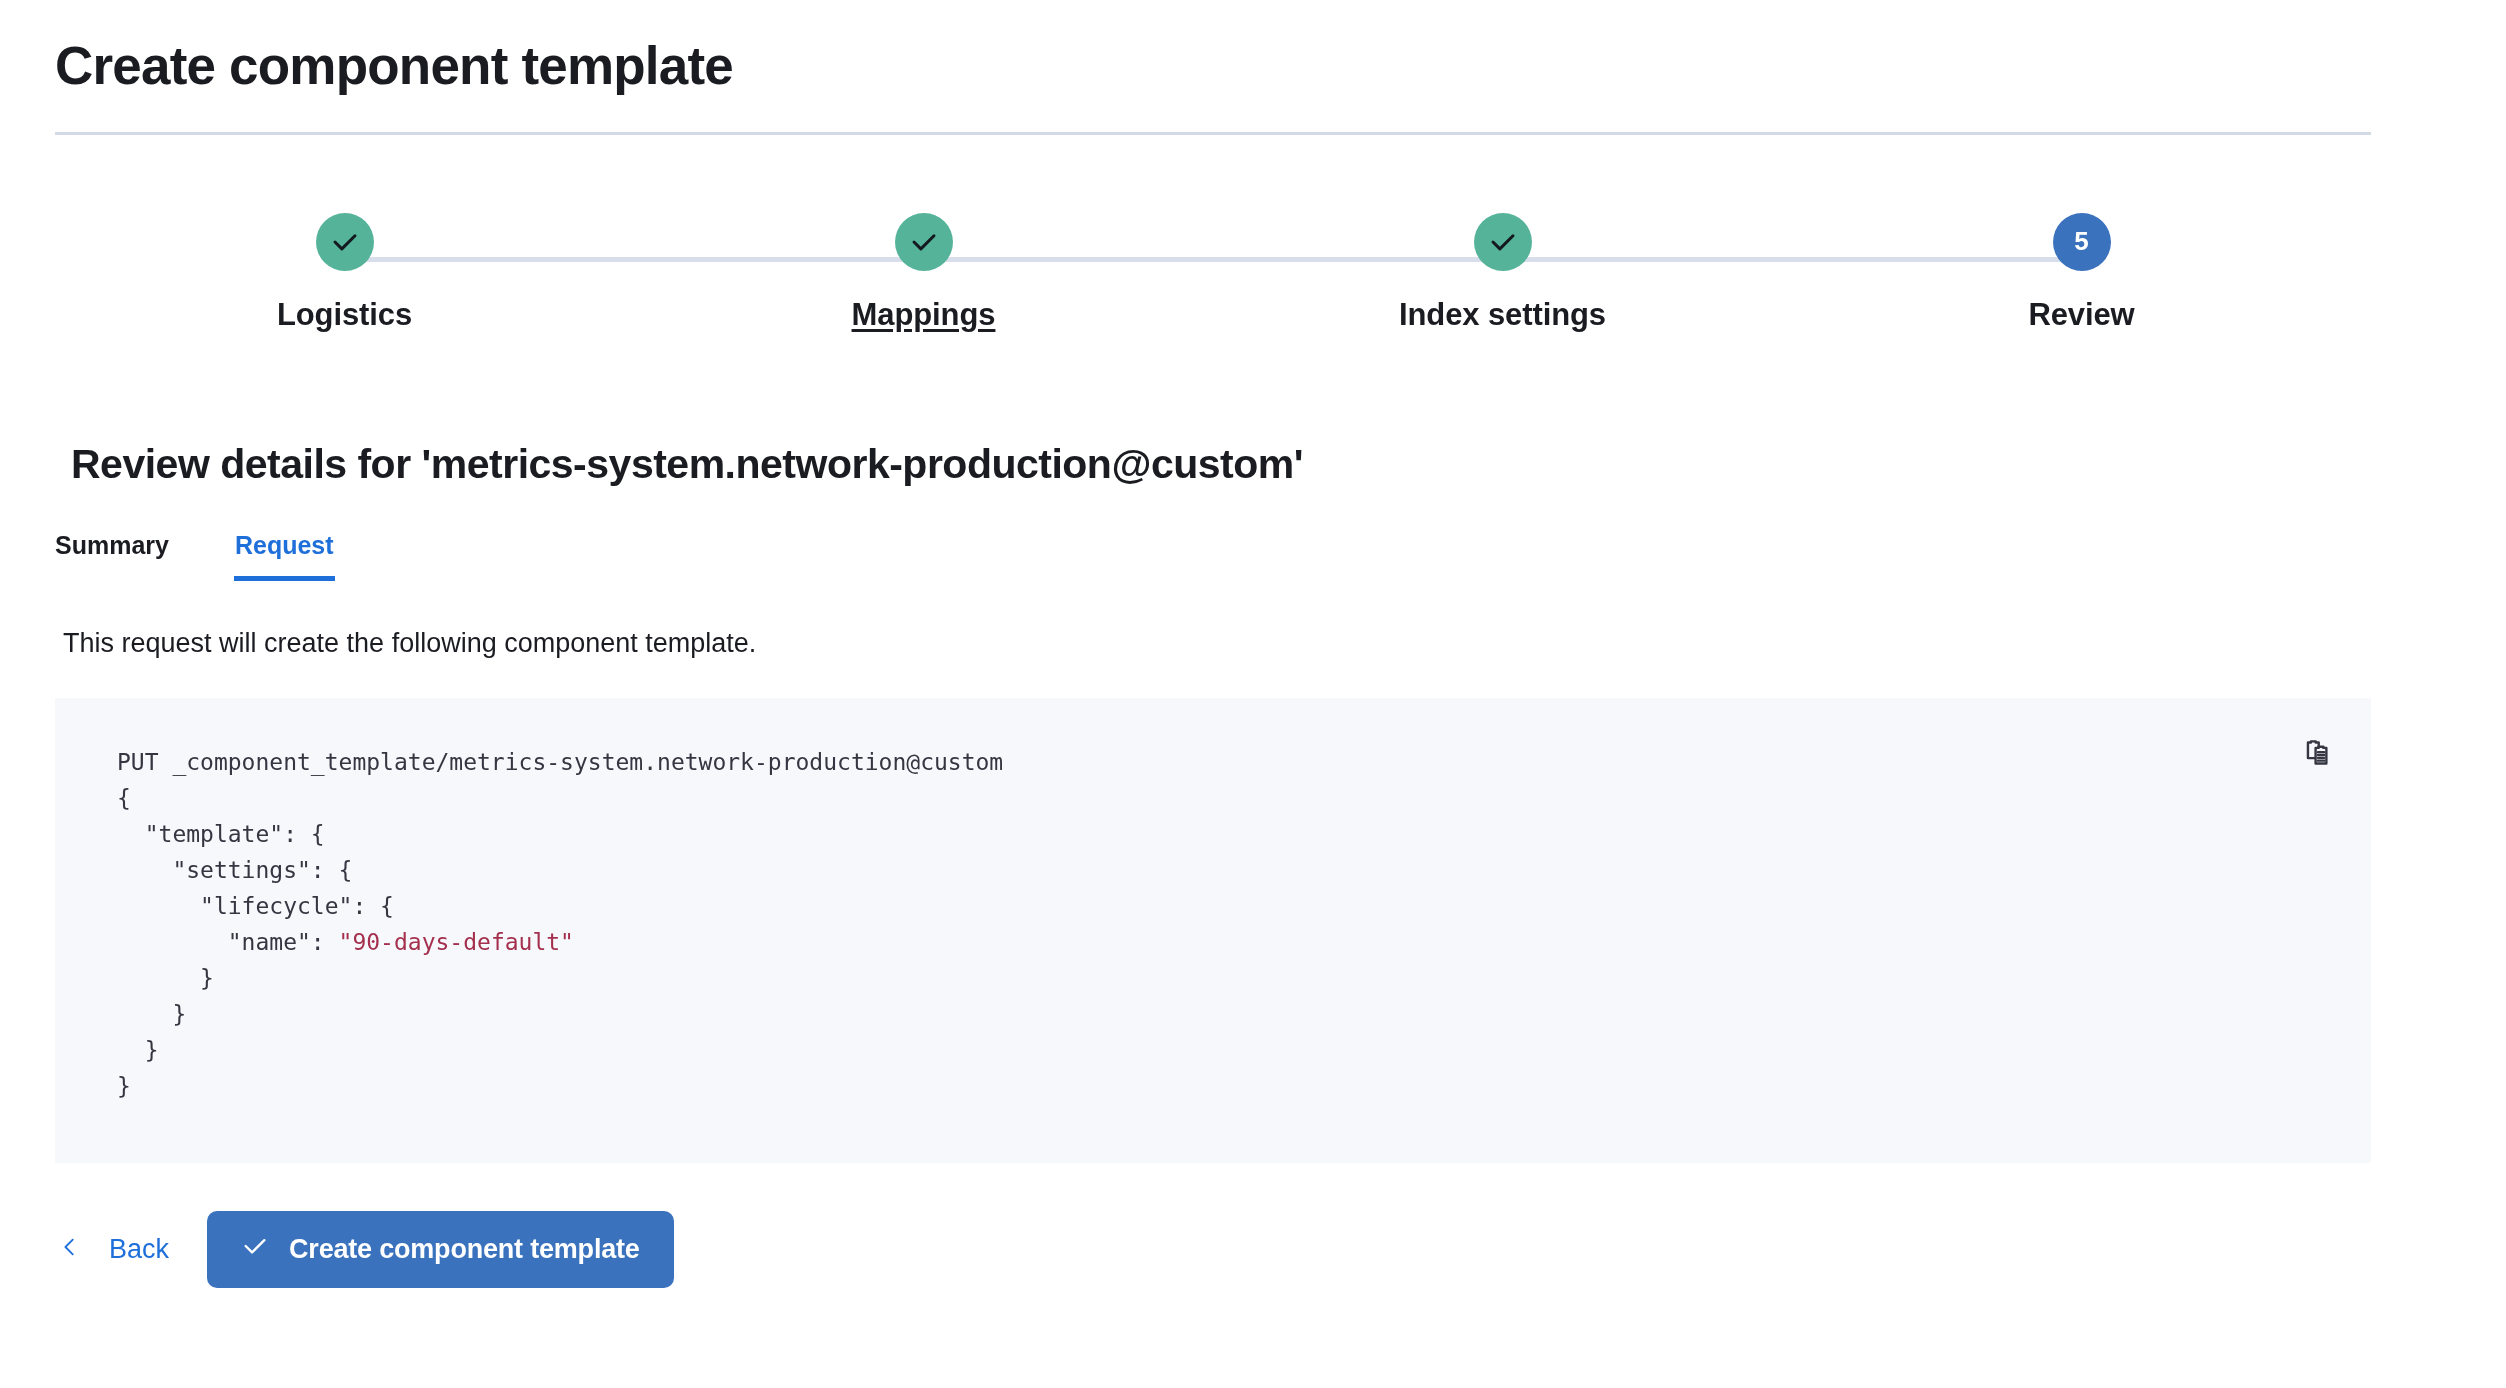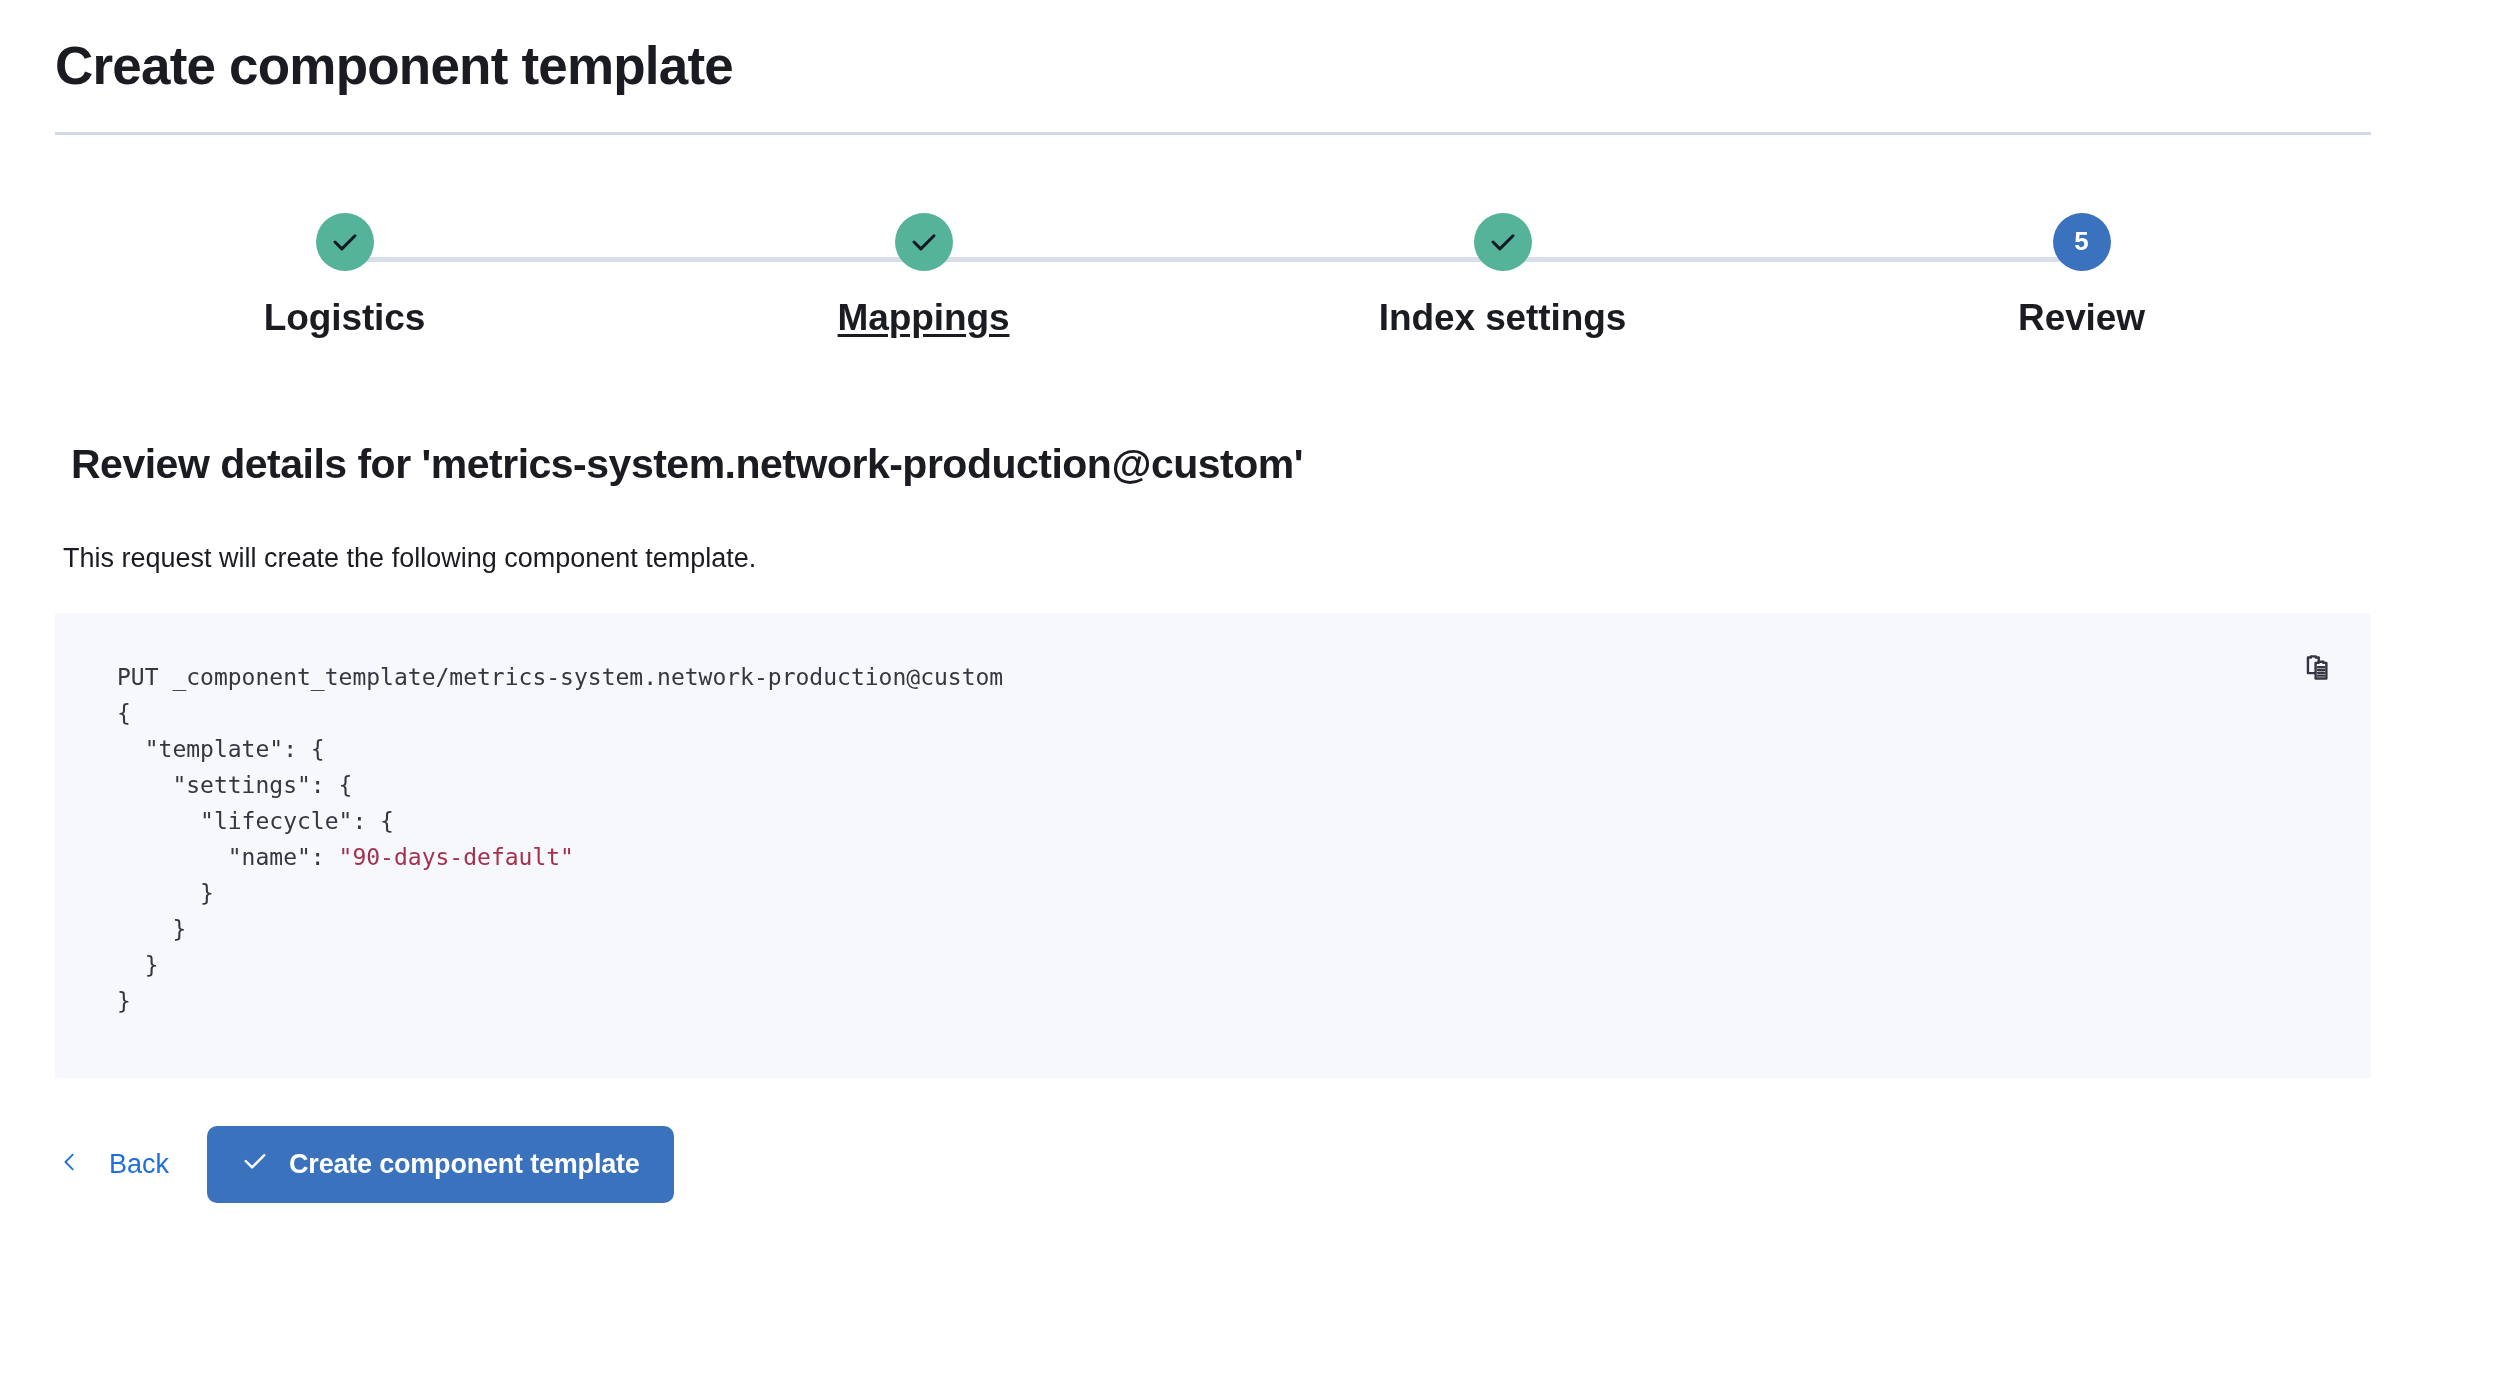--- a/index.html
+++ b/index.html
@@ -80,21 +80,21 @@
     font-size: 26px;
     font-weight: 600;
   }
   .step.is-current .step-circle {
     background: #3a72bd;
     color: #ffffff;
   }
   .step-circle svg { display: block; }
   .step-label {
     margin-top: 26px;
-    font-size: 37px;
+    font-size: 31px;
     font-weight: 700;
     color: #1a1c21;
     letter-spacing: -0.1px;
   }
   .step.is-hover .step-label {
     text-decoration: underline;
     text-underline-offset: 4px;
   }
 
   
@@ -274,20 +274,25 @@
       <div class="step is-current">
         <div class="step-circle">5</div>
         <div class="step-label">Review</div>
       </div>
 
     </div>
   </div>
 
   <h2 class="review-heading">Review details for 'metrics-system.network-production@custom'</h2>
 
+  <div class="tabs">
+    <div class="tabs-underline"></div>
+    <button class="tab">Summary</button>
+    <button class="tab is-active">Request</button>
+  </div>
 
   <p class="request-desc">This request will create the following component template.</p>
 
   <div class="code-panel">
     <pre class="code-block"><span>PUT _component_template/metrics-system.network-production@custom</span>
 <span>{</span>
 <span>  "template": {</span>
 <span>    "settings": {</span>
 <span>      "lifecycle": {</span>
 <span>        "name": </span><span class="str">"90-days-default"</span>

